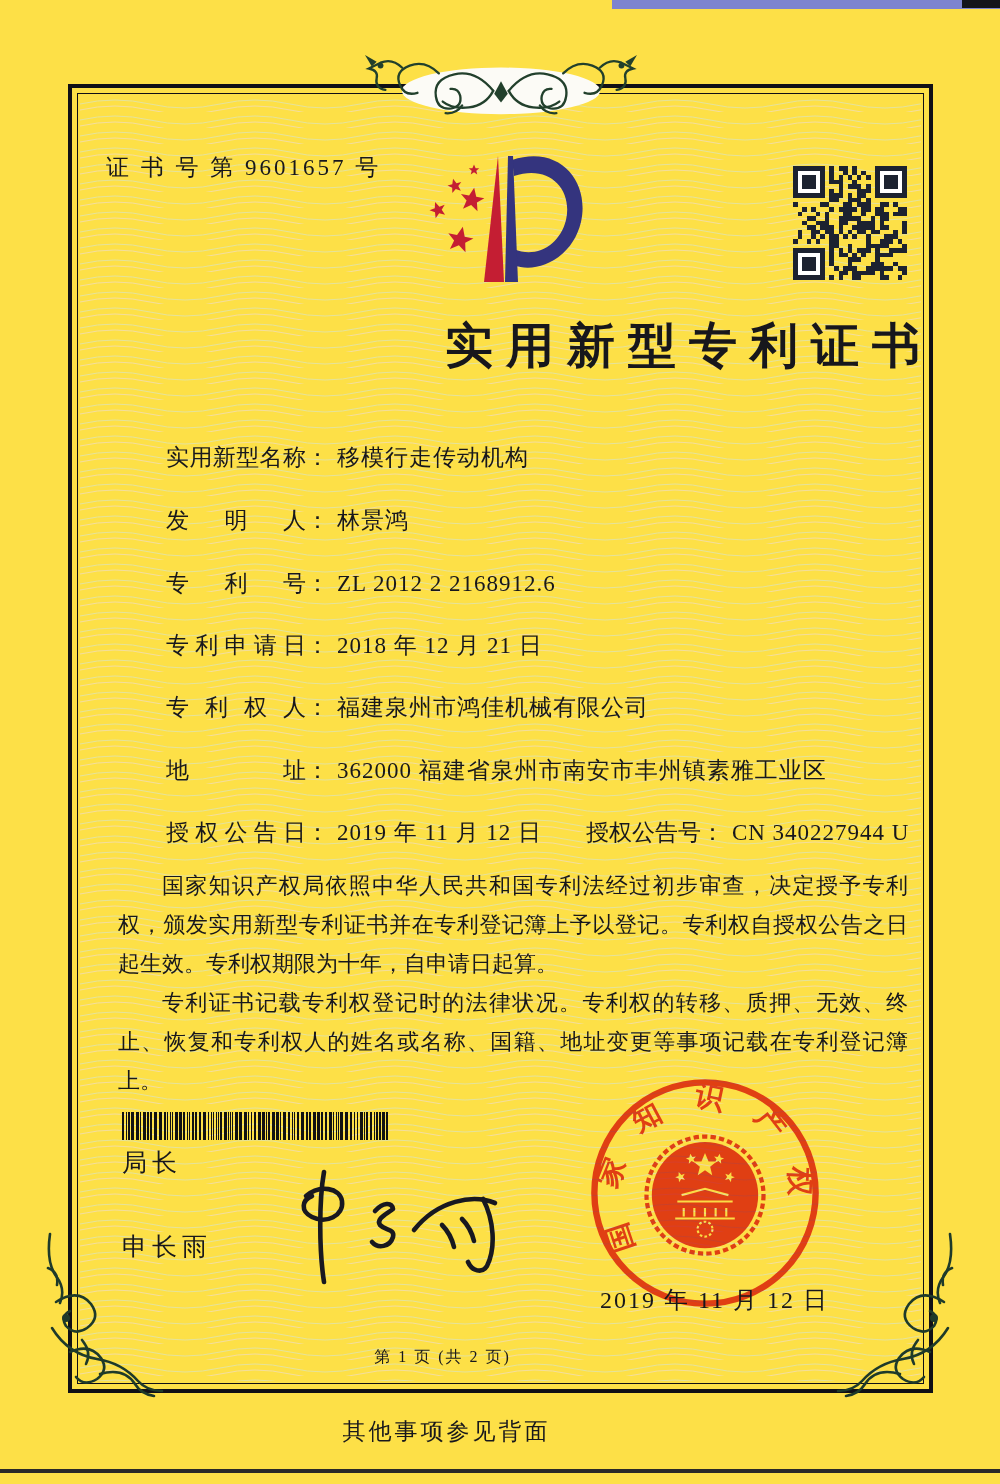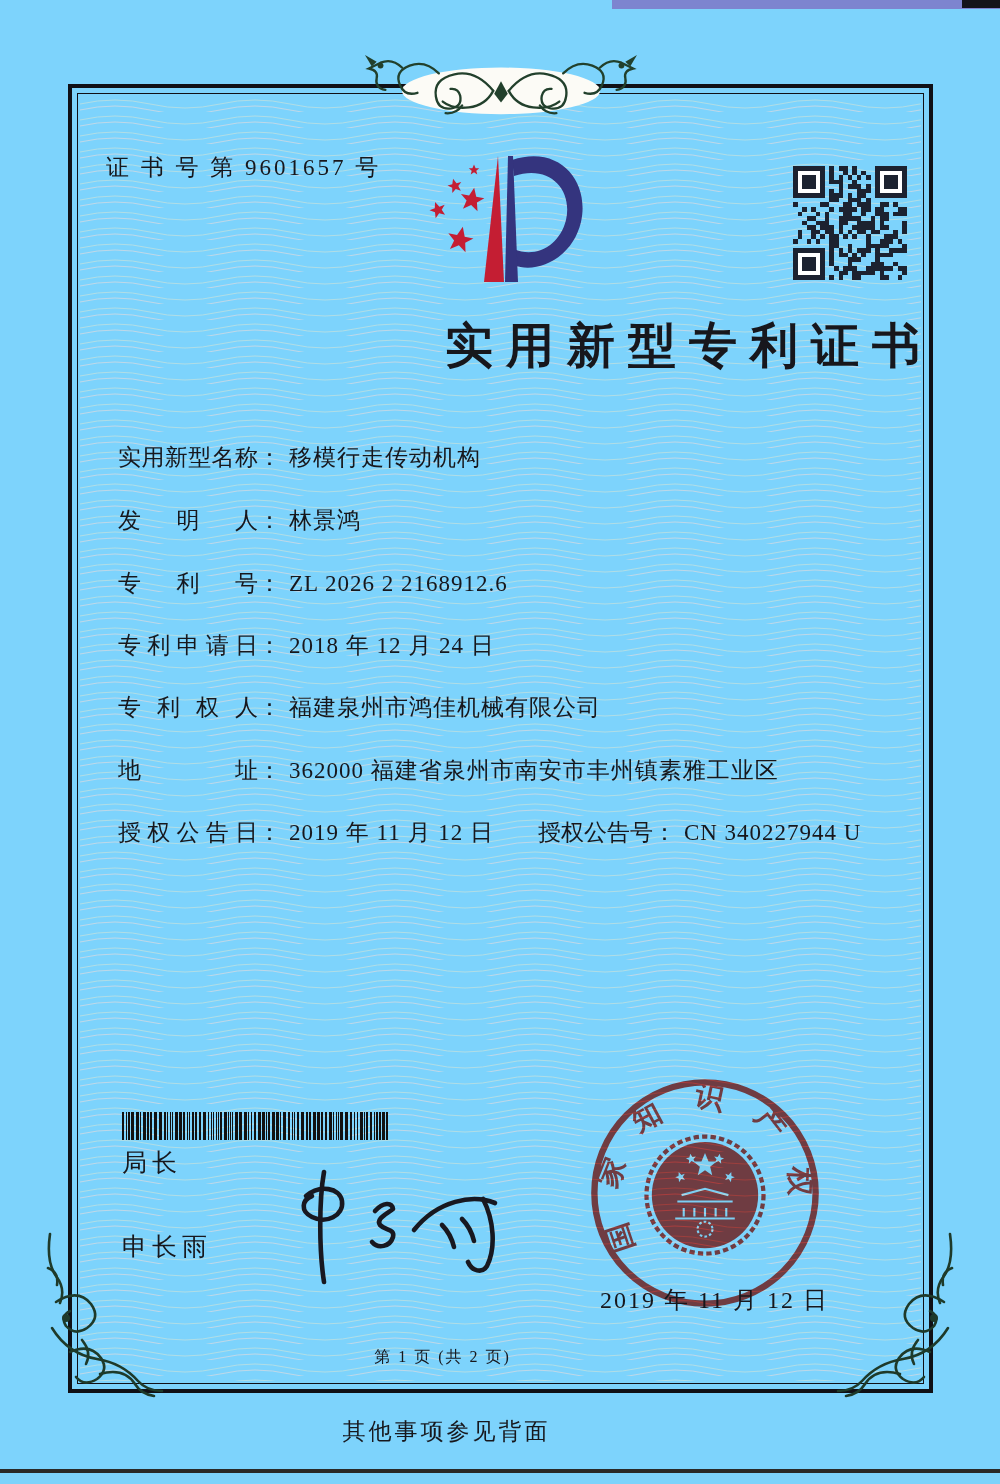--- a/index.html
+++ b/index.html
@@ -1,18 +1,18 @@
 <!DOCTYPE html>
 <html><head>
 <meta charset="utf-8">
 <style>
   html,body{margin:0;padding:0;background:#cfccc4;}
   .page{
     position:relative;width:1000px;height:1484px;margin:0 auto;
-    background:#7dd3fc;overflow:hidden;
+    background:#fde047;overflow:hidden;
     font-family:"Liberation Serif","DejaVu Serif",serif;color:#17171c;
   }
   
   .scan-band{position:absolute;left:612px;top:0;width:388px;height:9px;background:#7d84cf;}
   .scan-corner{position:absolute;left:962px;top:0;width:38px;height:8px;background:#14141a;}
   .scan-bottom{position:absolute;left:0;top:1469px;width:1000px;height:4px;background:#2a2a28;}
   
   .frame-outer{position:absolute;box-sizing:border-box;left:68px;top:84px;width:865px;height:1309px;border:4px solid #101016;}
   .frame-inner{position:absolute;box-sizing:border-box;left:77px;top:93px;width:847px;height:1291px;border:1px solid #101016;}
   .texture{position:absolute;left:80px;top:96px;width:841px;height:1285px;opacity:.6;}
@@ -20,21 +20,21 @@
   .corner-flourish{position:absolute;width:152px;height:168px;}
   .corner-flourish.left{left:42px;top:1232px;}
   .corner-flourish.right{left:806px;top:1232px;transform:scaleX(-1);}
   
   .cert-no{position:absolute;left:106px;top:152px;font-size:23px;letter-spacing:3px;}
   .logo{position:absolute;left:408px;top:148px;width:186px;height:148px;}
   .qr{position:absolute;left:793px;top:166px;width:114px;height:114px;}
   .title{position:absolute;left:68px;top:314px;width:865px;text-align:right;
          font-size:48px;font-weight:700;letter-spacing:13px;}
   .frow{position:absolute;left:118px;font-size:23px;white-space:nowrap;}
-  .flabel{display:inline-block;width:140px;text-align:justify;text-align-last:justify;vertical-align:bottom;}
+  .flabel{display:inline-block;width:140px;text-align:justify;text-align-last:justify;vertical-align:bottom;margin-left:48px;}
   .fvalue{margin-left:8px;letter-spacing:1px;}
   .grant-right{margin-left:44px;}
   .paras{position:absolute;left:118px;top:866px;width:790px;font-size:22px;line-height:39px;text-align:justify;}
   .paras p{margin:0;text-indent:2em;}
   .barcode{position:absolute;left:122px;top:1112px;width:268px;height:28px;}
   .signer-title{position:absolute;left:122px;top:1146px;font-size:25px;letter-spacing:5px;font-family:Liberation Mono, monospace;}
   .signer-name{position:absolute;left:122px;top:1230px;font-size:25px;letter-spacing:5px;}
   .signature{position:absolute;left:262px;top:1158px;width:255px;height:132px;}
   .seal{position:absolute;left:588px;top:1076px;width:234px;height:234px;mix-blend-mode:multiply;opacity:.93;}
   .seal-text{font-size:27px;font-weight:700;letter-spacing:29px;fill:#e03a34;}
@@ -350,35 +350,39 @@
 
   <div class="title">实用新型专利证书</div>
 
   <div class="frow" style="top:442px;">
     <span class="flabel">实用新型名称</span><span>：</span><span class="fvalue">移模行走传动机构</span>
   </div>
   <div class="frow" style="top:505px;">
     <span class="flabel">发明人</span><span>：</span><span class="fvalue">林景鸿</span>
   </div>
   <div class="frow" style="top:568px;">
-    <span class="flabel">专利号</span><span>：</span><span class="fvalue">ZL 2026 2 2168912.6</span>
+    <span class="flabel">专利号</span><span>：</span><span class="fvalue">ZL 2012 2 2168912.6</span>
   </div>
   <div class="frow" style="top:630px;">
-    <span class="flabel">专利申请日</span><span>：</span><span class="fvalue">2018 年 12 月 24 日</span>
+    <span class="flabel">专利申请日</span><span>：</span><span class="fvalue">2018 年 12 月 21 日</span>
   </div>
   <div class="frow" style="top:692px;">
     <span class="flabel">专利权人</span><span>：</span><span class="fvalue">福建泉州市鸿佳机械有限公司</span>
   </div>
   <div class="frow" style="top:755px;">
     <span class="flabel">地址</span><span>：</span><span class="fvalue">362000 福建省泉州市南安市丰州镇素雅工业区</span>
   </div>
   <div class="frow" style="top:817px;">
     <span class="flabel">授权公告日</span><span>：</span><span class="fvalue">2019 年 11 月 12 日</span><span class="grant-right">授权公告号</span><span>：</span><span class="fvalue">CN 340227944 U</span>
   </div>
 
+  <div class="paras">
+    <p>国家知识产权局依照中华人民共和国专利法经过初步审查，决定授予专利权，颁发实用新型专利证书并在专利登记簿上予以登记。专利权自授权公告之日起生效。专利权期限为十年，自申请日起算。</p>
+    <p>专利证书记载专利权登记时的法律状况。专利权的转移、质押、无效、终止、恢复和专利权人的姓名或名称、国籍、地址变更等事项记载在专利登记簿上。</p>
+  </div>
 
   <svg class="barcode" id="barcode-svg" viewBox="0 0 268 28" preserveAspectRatio="none" xmlns="http://www.w3.org/2000/svg">
       <rect x="0" y="0" width="2" height="28" fill="#111"></rect>
       <rect x="4" y="0" width="1" height="28" fill="#111"></rect>
       <rect x="6" y="0" width="2" height="28" fill="#111"></rect>
       <rect x="9" y="0" width="3" height="28" fill="#111"></rect>
       <rect x="14" y="0" width="3" height="28" fill="#111"></rect>
       <rect x="18" y="0" width="1" height="28" fill="#111"></rect>
       <rect x="21" y="0" width="3" height="28" fill="#111"></rect>
       <rect x="25" y="0" width="2" height="28" fill="#111"></rect>

